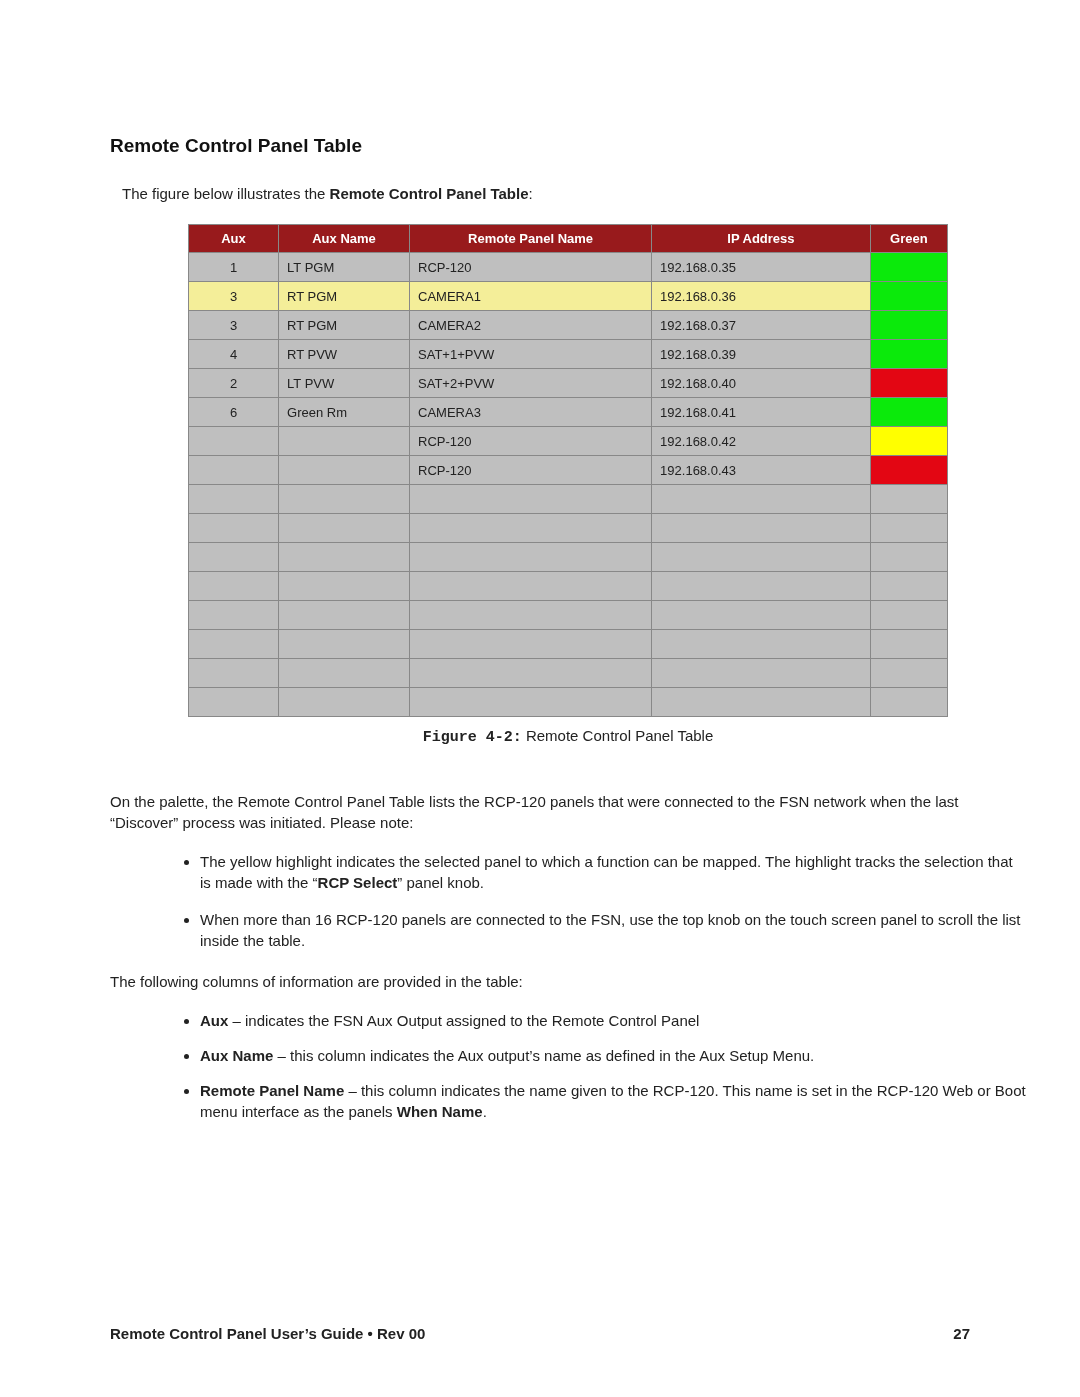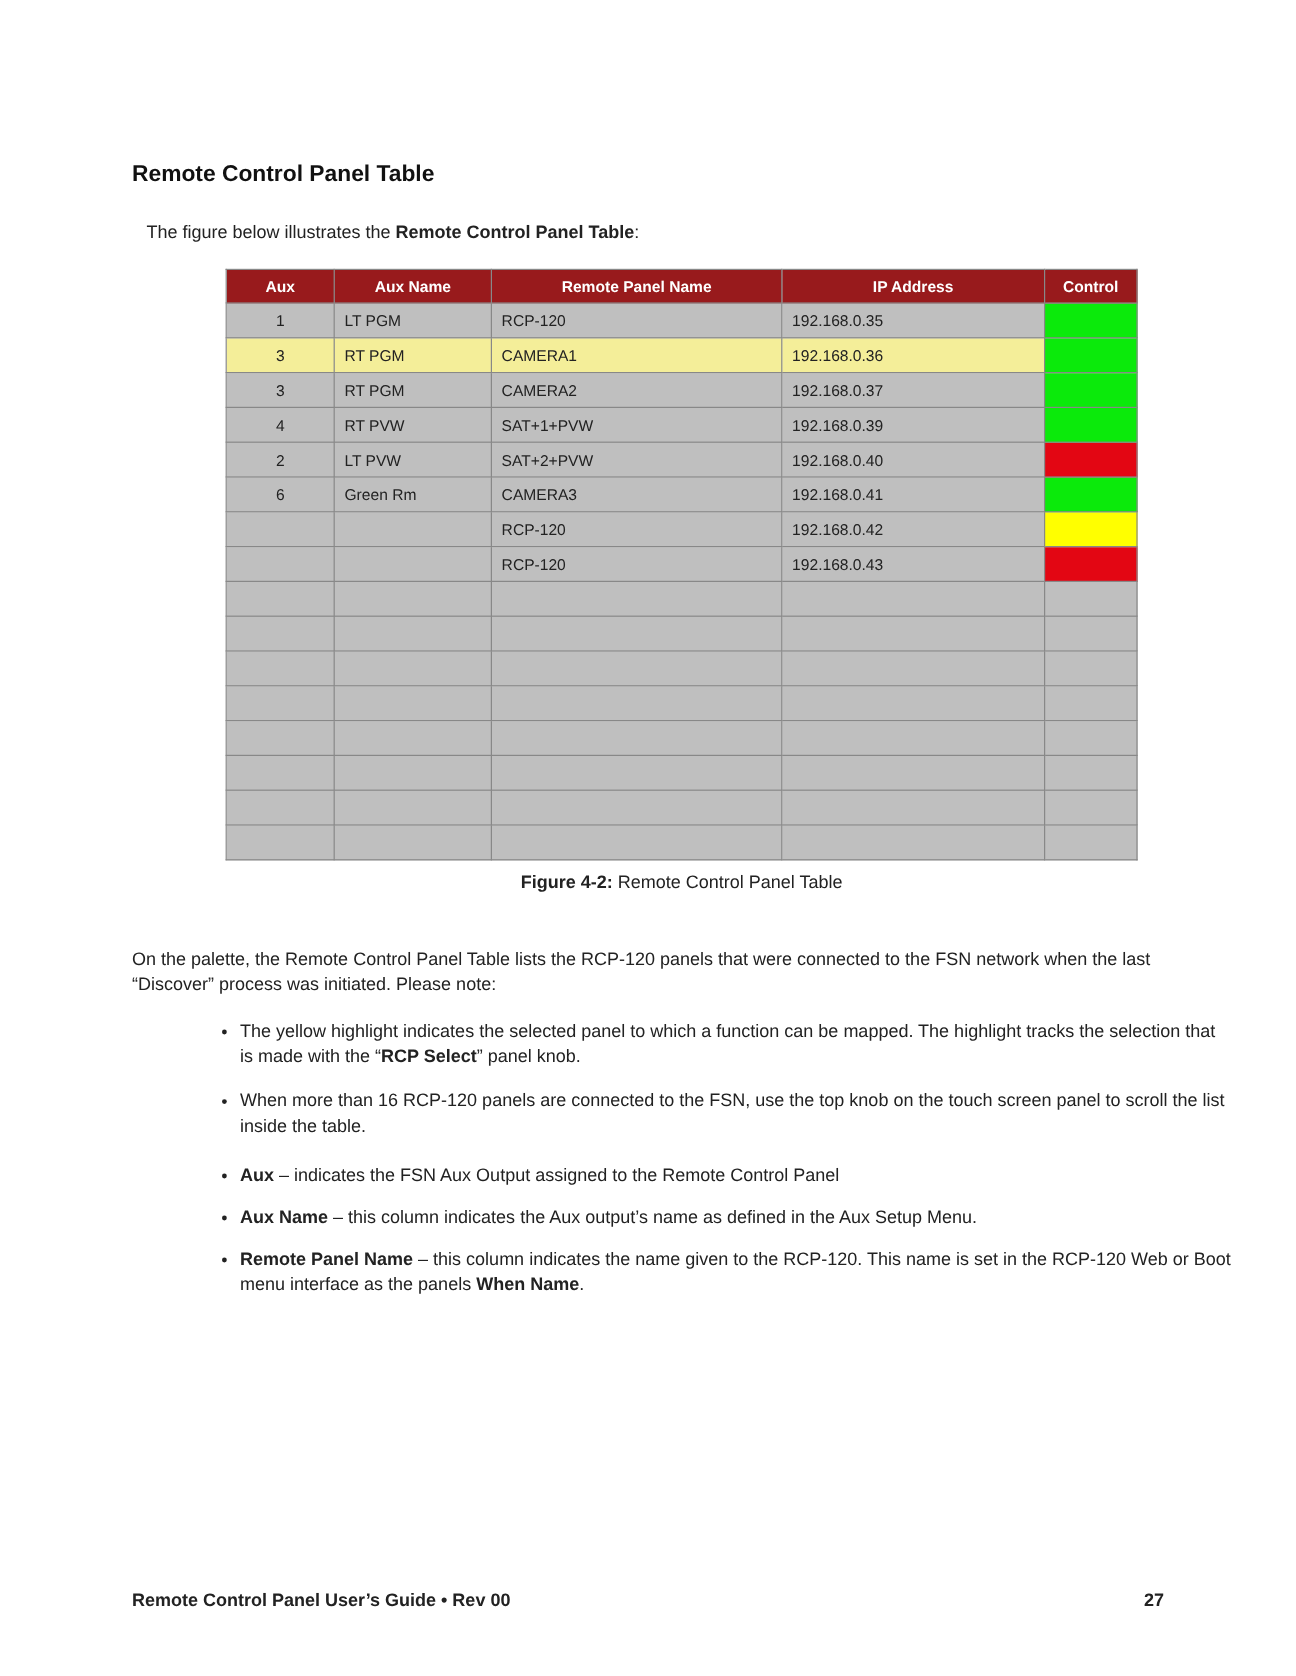--- a/index.html
+++ b/index.html
@@ -61,21 +61,21 @@
   .col-status { width: 65px; padding:0 !important;}
   .status-cell { padding:0; }
   .status-green { background: #0bea0b !important; }
   .status-red   { background: #e30613 !important; }
   .status-yellow{ background: #ffff00 !important; }
   .caption {
     text-align: center;
     font-size: 15px;
     margin: 10px 0 45px 0;
   }
-  .caption b { font-weight: bold; }
+  .caption b { font-weight: bold; font-family: Liberation Mono, monospace; }
   p.para { margin: 0 0 18px 0; line-height: 1.40; }
   ul.bullets {
     margin: 0 0 20px 0;
     padding-left: 90px;
     line-height: 1.40;
   }
   ul.bullets li {
     margin-bottom: 16px;
     list-style: disc;
   }
@@ -103,21 +103,21 @@
     <span>The figure below illustrates the </span><b>Remote Control Panel Table</b><span>:</span>
   </p>
 
   <table class="rcp-table">
     <thead>
       <tr>
         <th class="col-aux">Aux</th>
         <th class="col-auxname">Aux Name</th>
         <th class="col-panel">Remote Panel Name</th>
         <th class="col-ip">IP Address</th>
-        <th class="col-status">Control</th>
+        <th class="col-status">Green</th>
       </tr>
     </thead>
     <tbody>
         <tr>
           <td class="col-aux">1</td>
           <td class="col-auxname">LT PGM</td>
           <td class="col-panel">RCP-120</td>
           <td class="col-ip">192.168.0.35</td>
           <td class="col-status status-cell status-green"></td>
         </tr>
@@ -233,20 +233,21 @@
     <b>Figure 4-2:</b><span> Remote Control Panel Table</span>
   </div>
 
   <p class="para">On the palette, the Remote Control Panel Table lists the RCP-120 panels that were connected to the FSN network when the last “Discover” process was initiated. Please note:</p>
 
   <ul class="bullets">
       <li><span>The yellow highlight indicates the selected panel to which a function can be mapped. The highlight tracks the selection that is made with the “</span><b>RCP Select</b><span>” panel knob.</span></li>
       <li><span>When more than 16 RCP-120 panels are connected to the FSN, use the top knob on the touch screen panel to scroll the list inside the table.</span></li>
     </ul>
 
+  <p class="para">The following columns of information are provided in the table:</p>
 
   <ul class="bullets tight">
       <li><b>Aux</b><span> – indicates the FSN Aux Output assigned to the Remote Control Panel</span></li>
       <li><b>Aux Name</b><span> – this column indicates the Aux output’s name as defined in the Aux Setup Menu.</span></li>
       <li><b>Remote Panel Name</b><span> – this column indicates the name given to the RCP-120. This name is set in the RCP-120 Web or Boot menu interface as the panels </span><b>When Name</b><span>.</span></li>
     </ul>
 
   <div class="footer">
     <span>Remote Control Panel User’s Guide • Rev 00</span>
     <span>27</span>

